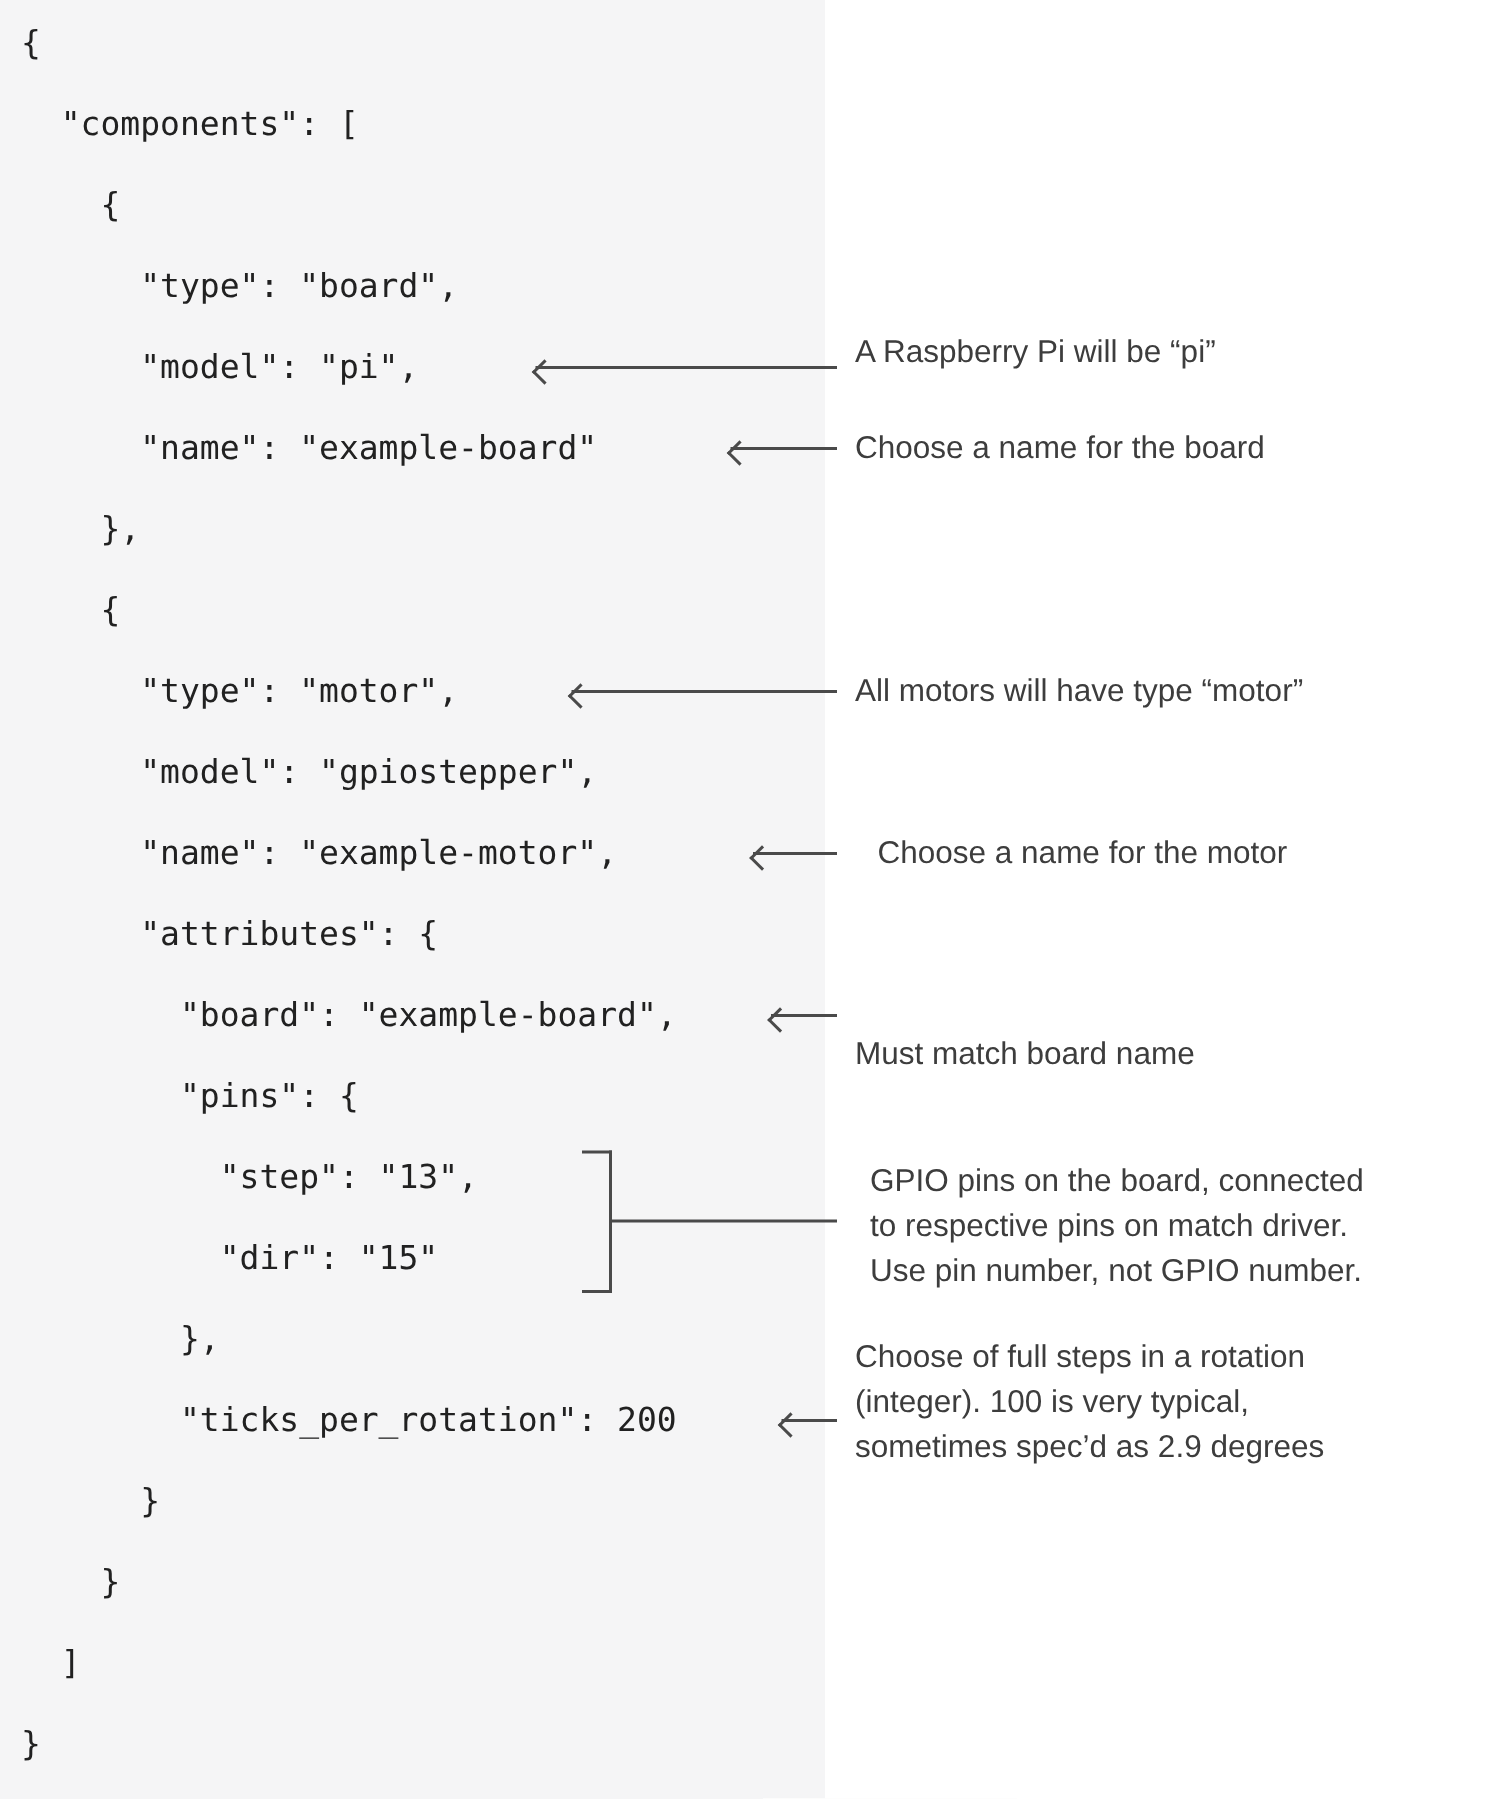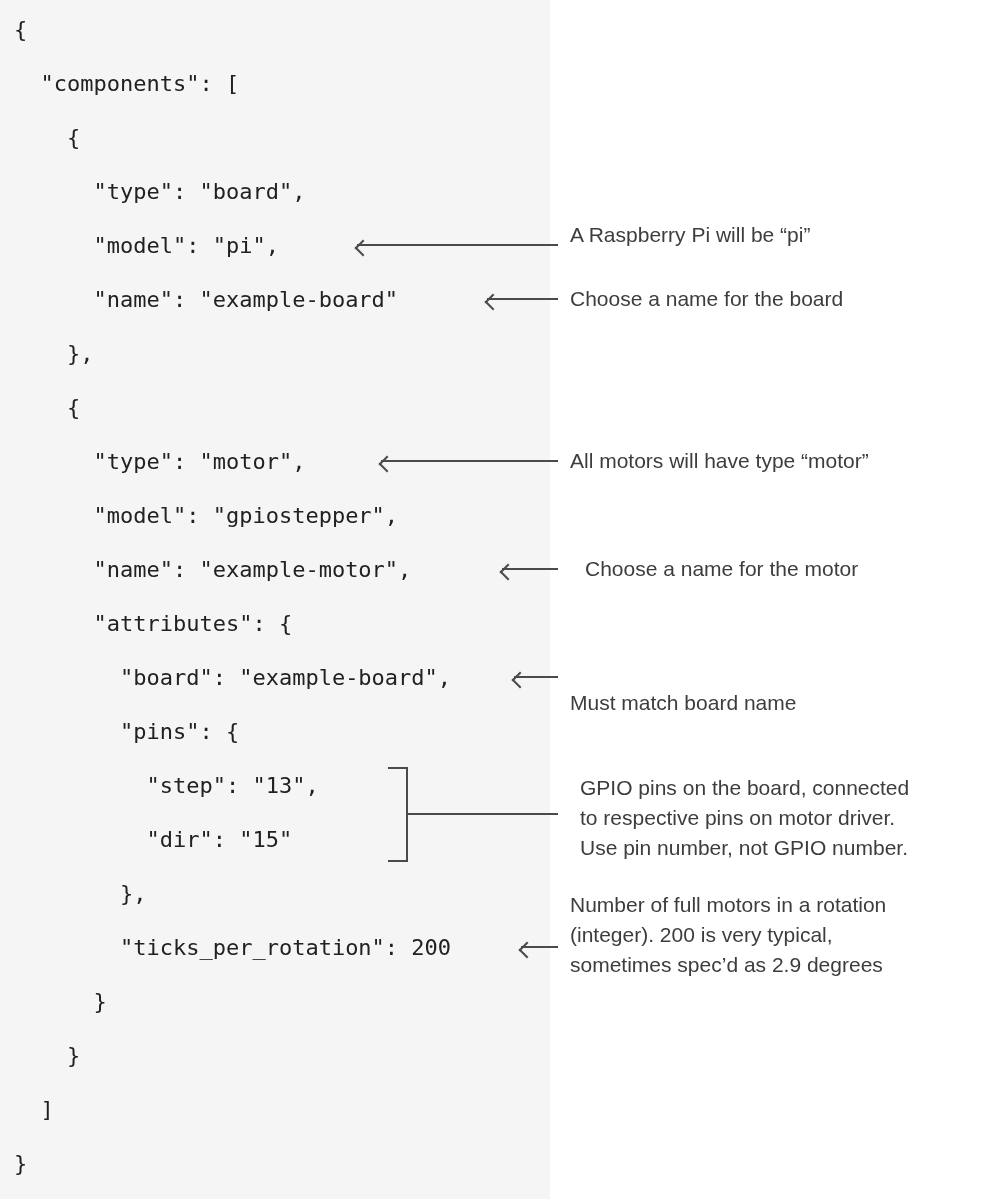--- a/index.html
+++ b/index.html
@@ -105,23 +105,23 @@
   <div class="line-h" style="left:406px; top:813px; width:152px;"></div>
 
   <div class="ann" style="left:570px; top:220px;">A Raspberry Pi will be “pi”</div>
   <div class="ann" style="left:570px; top:284px;">Choose a name for the board</div>
   <div class="ann" style="left:570px; top:446px;">All motors will have type “motor”</div>
   <div class="ann" style="left:570px; top:554px;margin-left:15px;">Choose a name for the motor</div>
   <div class="ann" style="left:570px; top:688px;">Must match board name</div>
 
   <div class="ann" style="left:570px; top:773px;margin-left:10px;">
     <div>GPIO pins on the board, connected</div>
-    <div>to respective pins on motor driver.</div>
+    <div>to respective pins on match driver.</div>
     <div class="bold">Use pin number, not GPIO number.</div>
   </div>
 
   <div class="ann" style="left:570px; top:890px;">
-    <div>Number of full motors in a rotation</div>
-    <div>(integer). 200 is very typical,</div>
+    <div>Choose of full steps in a rotation</div>
+    <div>(integer). 100 is very typical,</div>
     <div>sometimes spec’d as 2.9 degrees</div>
   </div>
 
 </div>
 
 </body></html>

